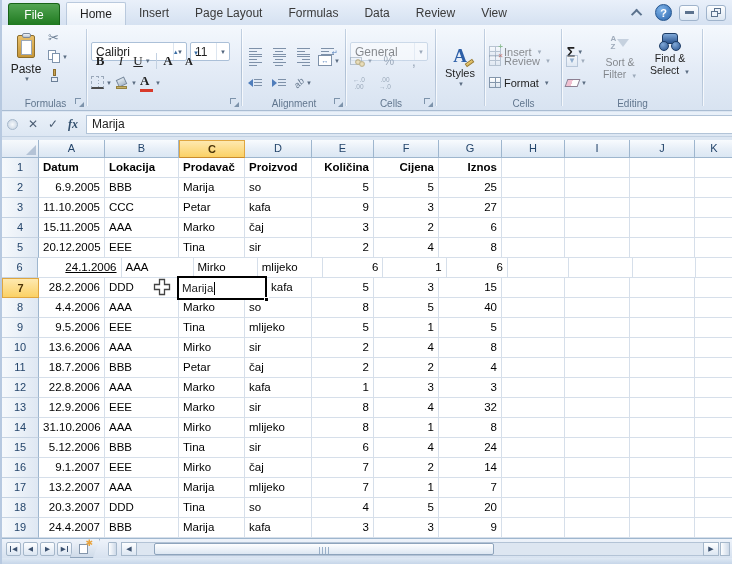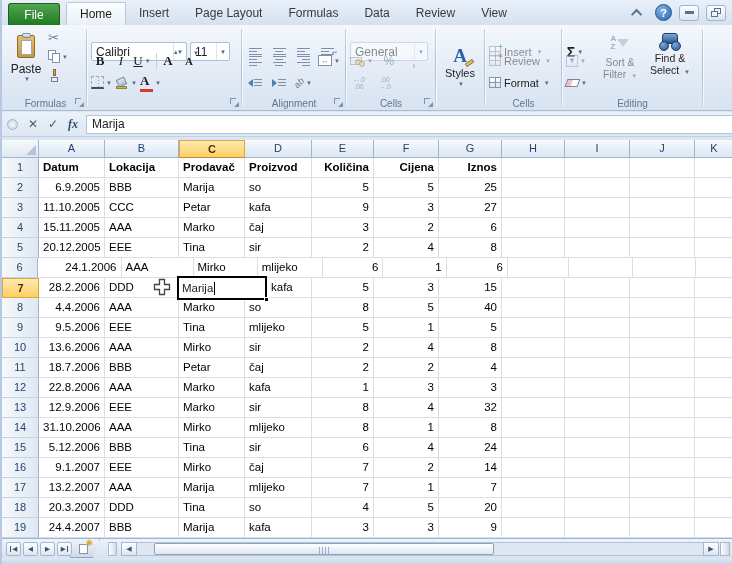--- a/index.html
+++ b/index.html
@@ -599,21 +599,21 @@
         <div class="cell r" style="width: 62px;">2</div>
         <div class="cell r" style="width: 65px;">4</div>
         <div class="cell r" style="width: 63px;">8</div>
         <div class="cell" style="width: 63px;"></div>
         <div class="cell" style="width: 65px;"></div>
         <div class="cell" style="width: 65px;"></div>
         <div class="cell" style="width: 39px;"></div>
       </div>
       <div class="grow">
         <div class="rh">6</div>
-        <div class="cell r" style="width: 86px;">24.1.2006</div>
+        <div class="cell r" style="width: 86px; text-decoration: underline;">24.1.2006</div>
         <div class="cell" style="width: 74px;">AAA</div>
         <div class="cell" style="width: 66px;">Mirko</div>
         <div class="cell" style="width: 67px;">mlijeko</div>
         <div class="cell r" style="width: 62px;">6</div>
         <div class="cell r" style="width: 65px;">1</div>
         <div class="cell r" style="width: 63px;">6</div>
         <div class="cell" style="width: 63px;"></div>
         <div class="cell" style="width: 65px;"></div>
         <div class="cell" style="width: 65px;"></div>
         <div class="cell" style="width: 39px;"></div>

